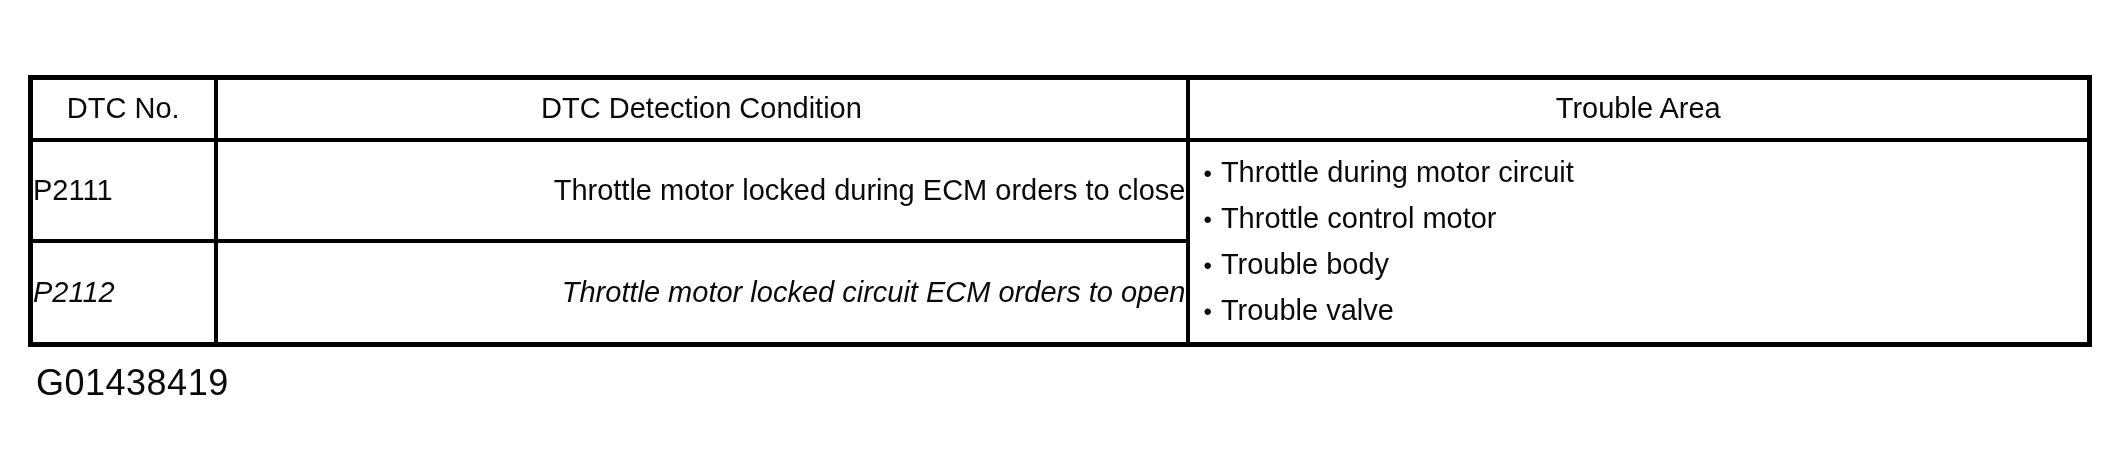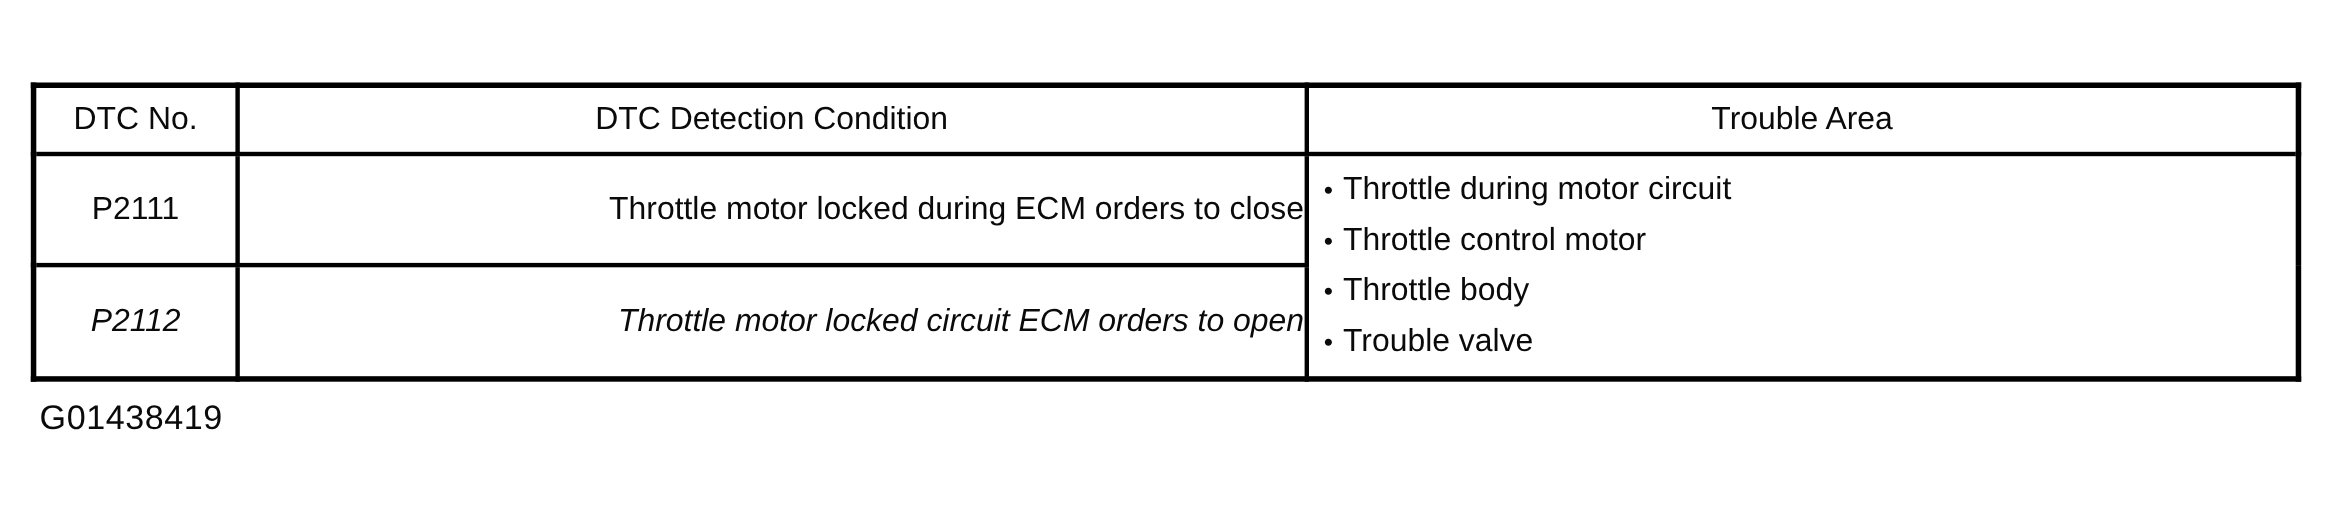--- a/index.html
+++ b/index.html
@@ -43,21 +43,20 @@
   col.c-cond   { width: 972px; }
   col.c-area   { width: 902px; }
   tr.header-row    { height: 62px; }
   tr.data-row-1    { height: 101px; }
   tr.data-row-2    { height: 104px; font-style: italic; }
   th.head-cell {
     text-align: center;
     font-weight: 400;
   }
   td.code-cell {
-    text-align: center;
   }
   td.cond-cell {
     text-align: right;
     padding-left: 14px;
   }
   td.area-cell {
     text-align: left;
     vertical-align: middle;
   }
   .area-list {
@@ -76,21 +75,21 @@
   .bullet {
     font-size: 24px;
     margin-right: 9px;
     position: relative;
     top: 1px;
   }
   .figure-id {
     position: absolute;
     left: 36px;
     top: 362px;
-    font-size: 31px;
+    font-size: 36px;
     font-weight: 400;
     letter-spacing: 0.5px;
     color: #0a0a0a;
   }
 </style>
 </head>
 <body>
 
 <div class="page">
 
@@ -114,21 +113,21 @@
           <div class="area-item">
             <span class="bullet">•</span>
             <span>Throttle during motor circuit</span>
           </div>
           <div class="area-item">
             <span class="bullet">•</span>
             <span>Throttle control motor</span>
           </div>
           <div class="area-item">
             <span class="bullet">•</span>
-            <span>Throttle body</span>
+            <span>Trouble body</span>
           </div>
           <div class="area-item">
             <span class="bullet">•</span>
             <span>Trouble valve</span>
           </div>
         </div>
       </td>
     </tr>
     <tr class="data-row-2">
       <td class="code-cell">P2112</td>

